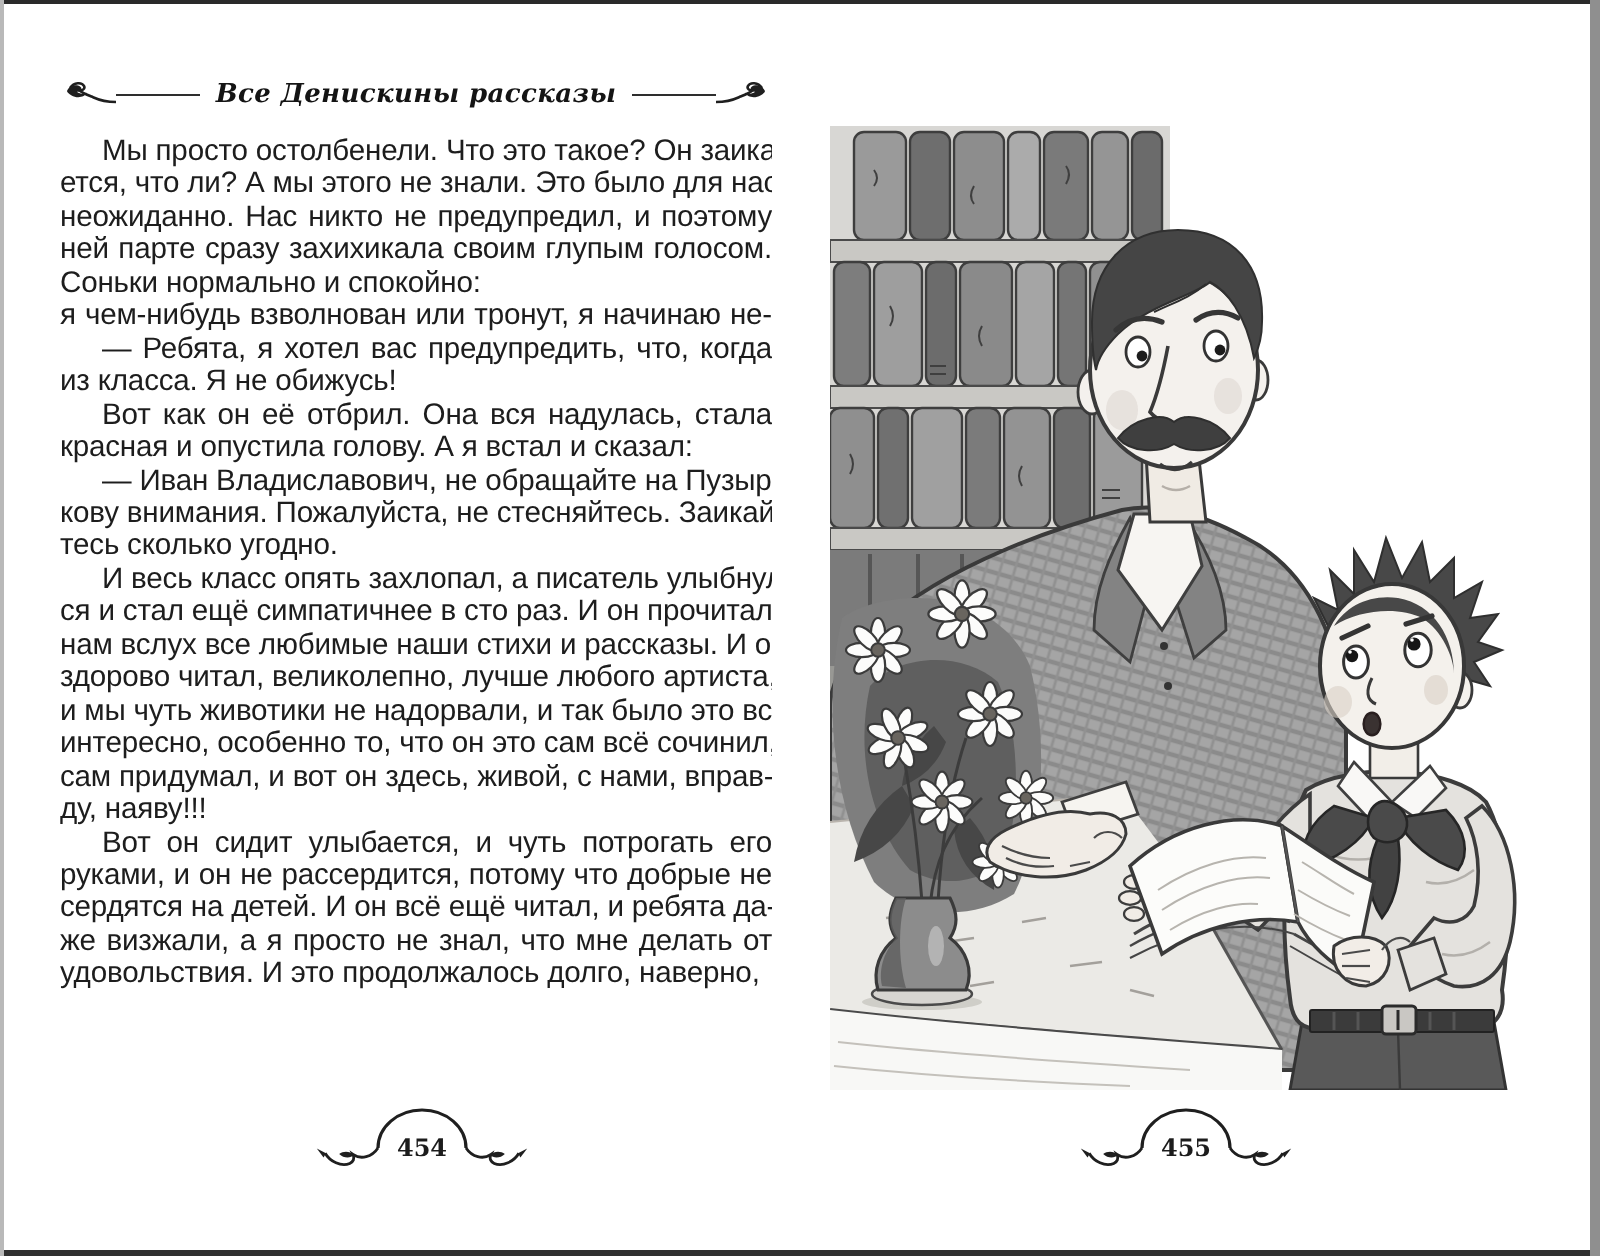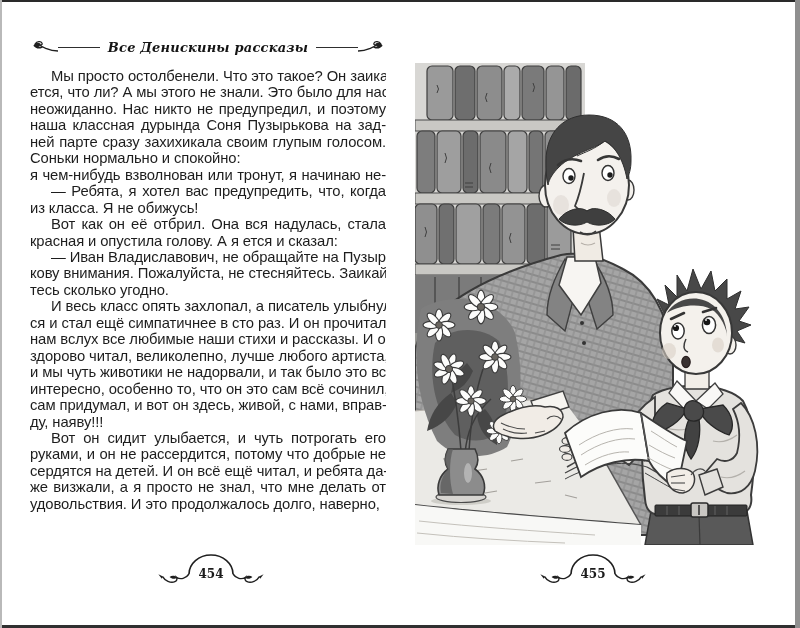--- a/index.html
+++ b/index.html
@@ -87,28 +87,27 @@
     <span class="rh-rule"></span>
     <svg class="flourish right" viewBox="0 0 26 14">
         <use href="#swan"></use>
       </svg>
   </div>
 
   <div class="body-text">
       <div class="line first">Мы просто остолбенели. Что это такое? Он заика-</div>
       <div class="line">ется, что ли? А мы этого не знали. Это было для нас</div>
       <div class="line">неожиданно. Нас никто не предупредил, и поэтому</div>
-      <div class="line">наша классная дурында Соня Пузырькова на зад-</div>
       <div class="line">ней парте сразу захихикала своим глупым голосом.</div>
       <div class="line plast">Соньки нормально и спокойно:</div>
       <div class="line">я чем-нибудь взволнован или тронут, я начинаю не-</div>
       <div class="line first">— Ребята, я хотел вас предупредить, что, когда</div>
       <div class="line plast">из класса. Я не обижусь!</div>
       <div class="line first">Вот как он её отбрил. Она вся надулась, стала</div>
-      <div class="line plast">красная и опустила голову. А я ется и сказал:</div>
+      <div class="line plast">красная и опустила голову. А я встал и сказал:</div>
       <div class="line first">— Иван Владиславович, не обращайте на Пузырь-</div>
       <div class="line">кову внимания. Пожалуйста, не стесняйтесь. Заикай-</div>
       <div class="line plast">тесь сколько угодно.</div>
       <div class="line first">И весь класс опять захлопал, а писатель улыбнул-</div>
       <div class="line">ся и стал ещё симпатичнее в сто раз. И он прочитал</div>
       <div class="line">нам вслух все любимые наши стихи и рассказы. И он</div>
       <div class="line">здорово читал, великолепно, лучше любого артиста,</div>
       <div class="line">и мы чуть животики не надорвали, и так было это всё</div>
       <div class="line">интересно, особенно то, что он это сам всё сочинил,</div>
       <div class="line">сам придумал, и вот он здесь, живой, с нами, вправ-</div>

